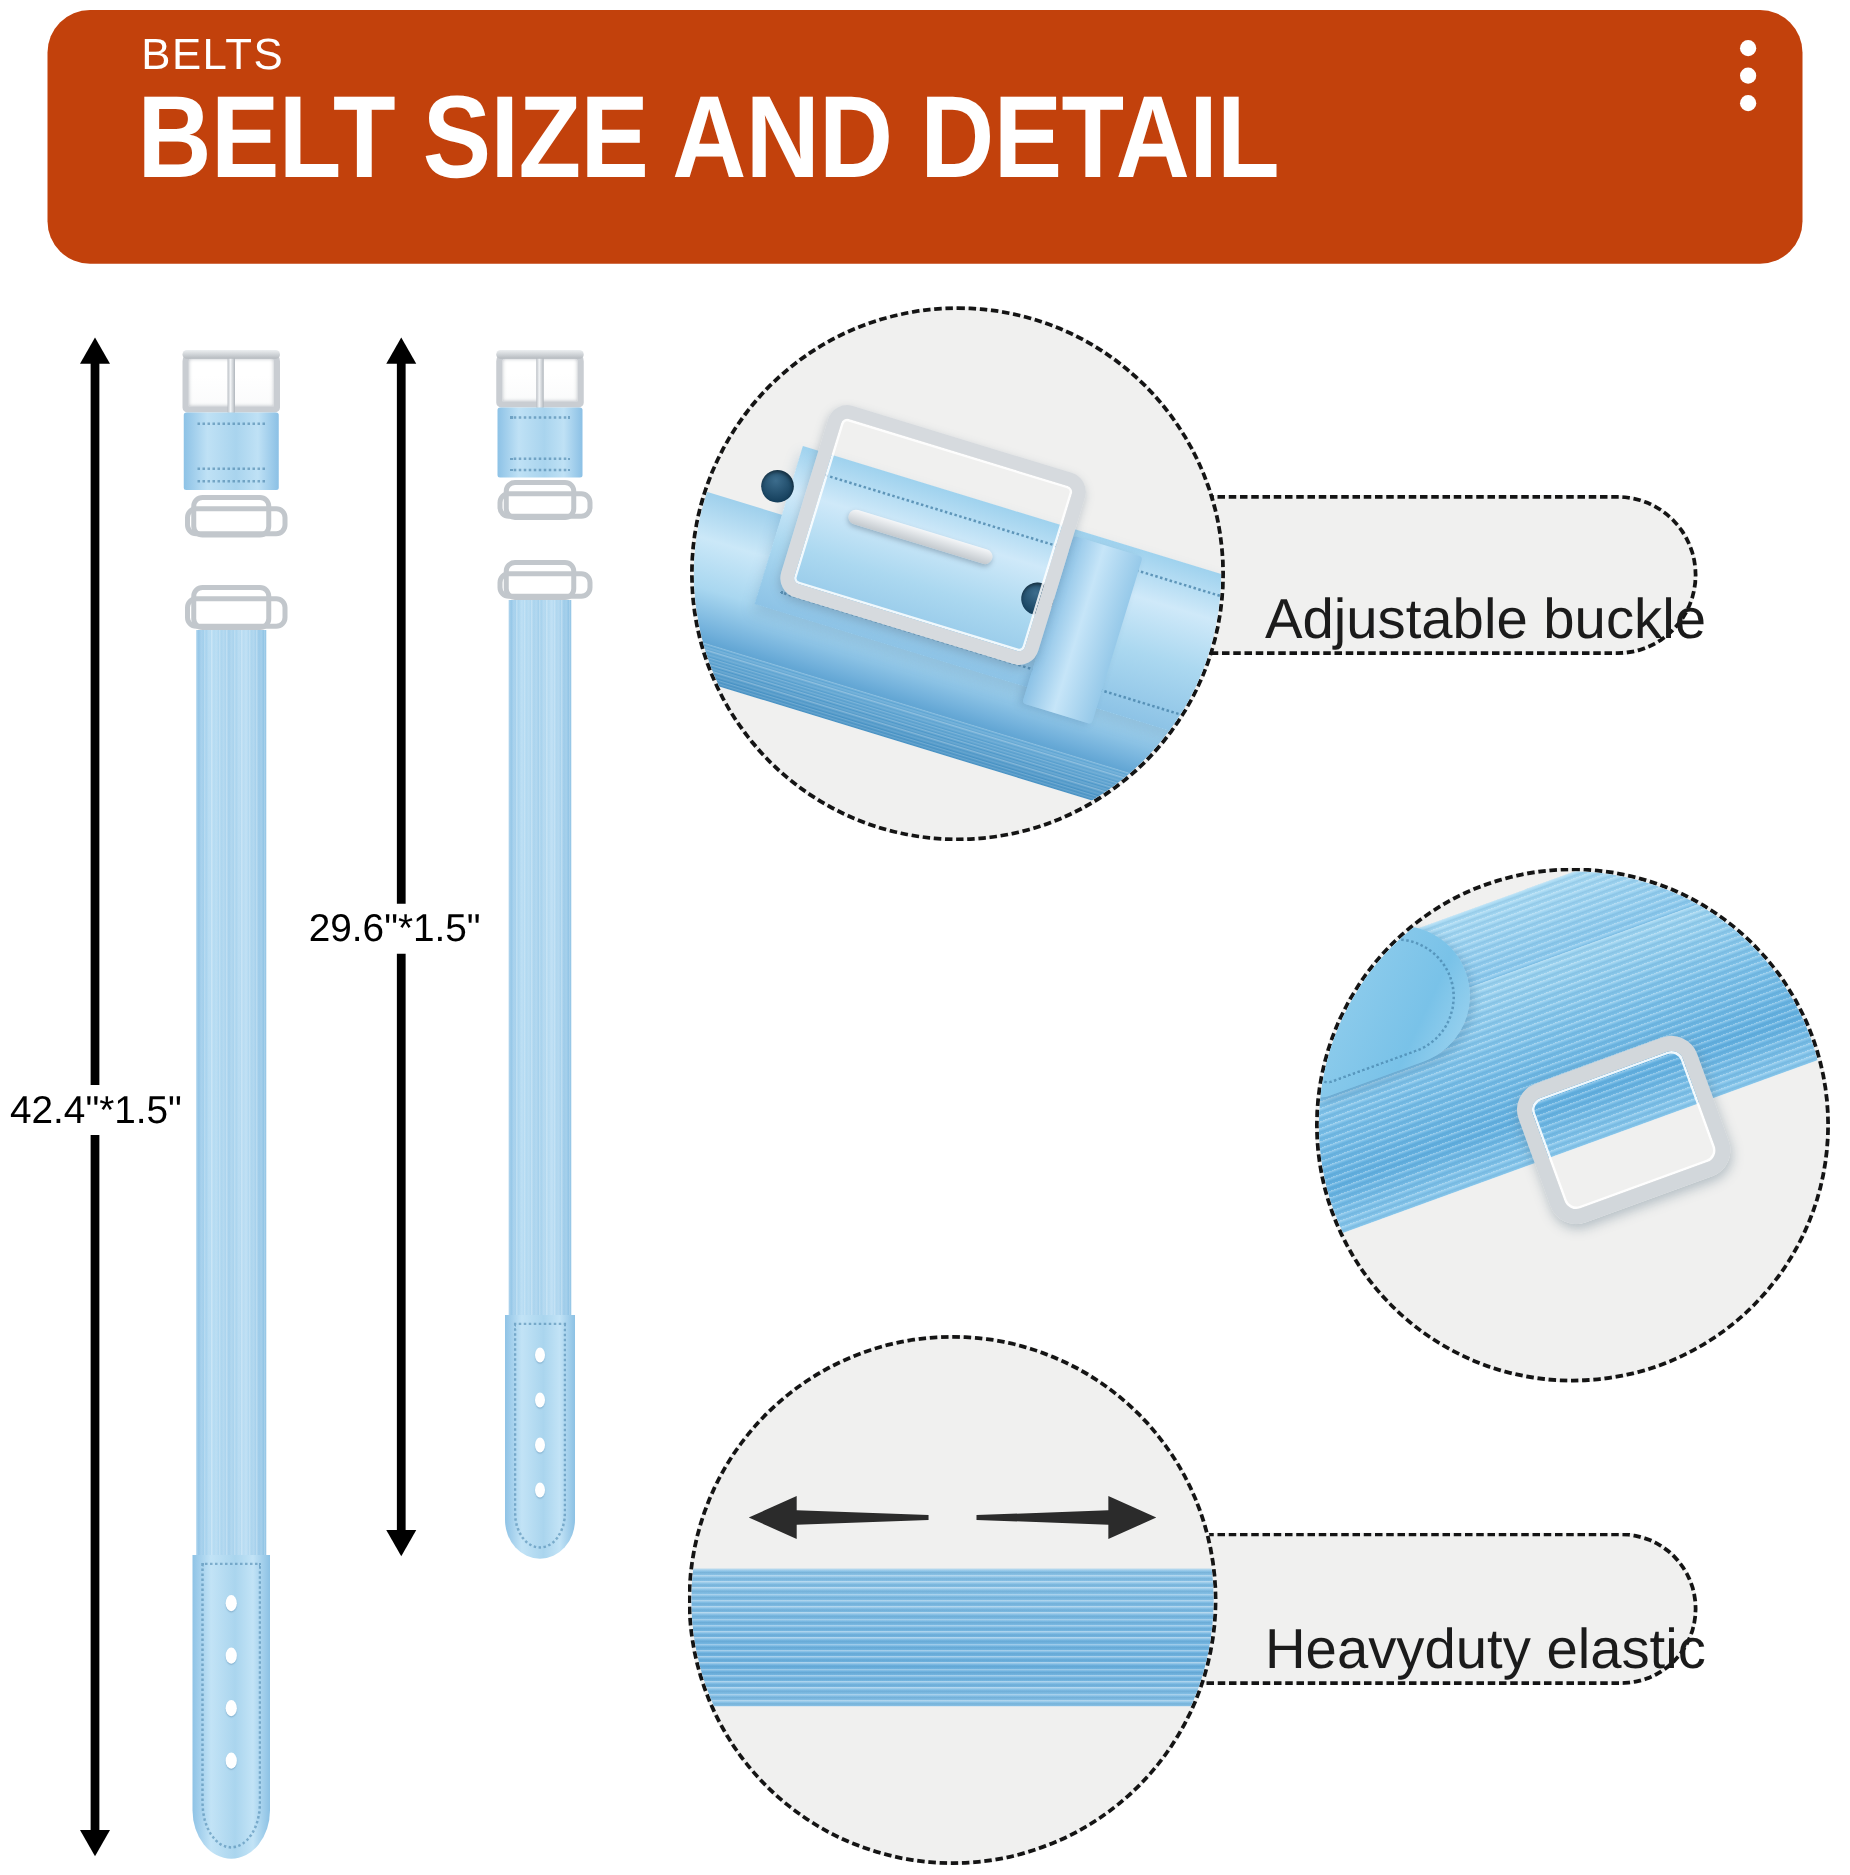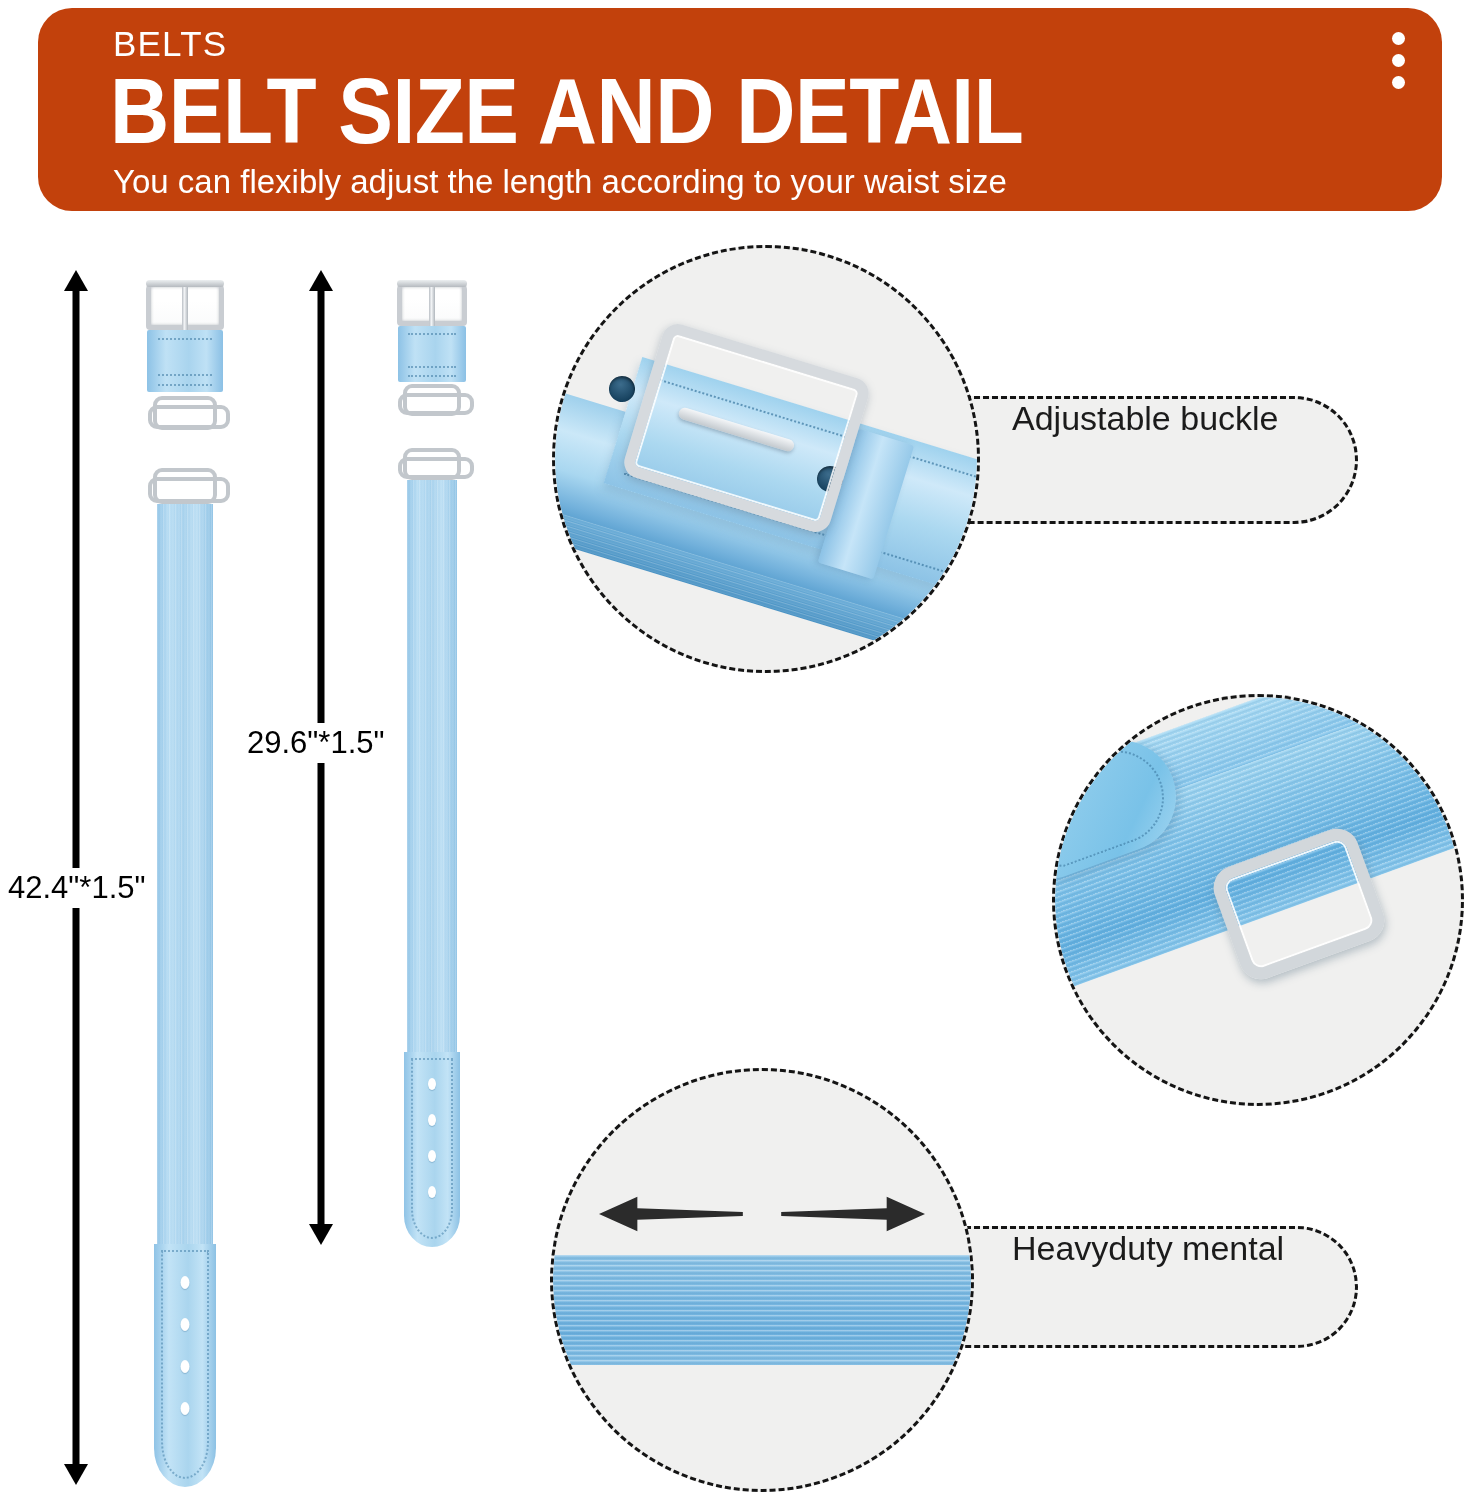--- a/index.html
+++ b/index.html
@@ -382,22 +382,22 @@
     width: 78%;
     height: 44px;
   }
 
   
   .callout {
     position: absolute;
     background: #f0f0ef;
     border: 3px dashed #141414;
     display: flex;
-    align-items: flex-start;
-    font-size: 34px;
+    align-items: flex-end;
+    font-size: 45px;
     color: #1b1b1b;
     white-space: nowrap;
   }
   .callout.right-of {
     border-top-right-radius: 999px;
     border-bottom-right-radius: 999px;
     border-left: none;
     padding-left: 74px;
   }
   .callout.left-of {
@@ -408,21 +408,20 @@
   }
 </style>
 </head>
 <body>
 
 <div id="stage">
 
   <div class="banner">
     <div class="banner-eyebrow">BELTS</div>
     <div class="banner-title">BELT SIZE AND DETAIL</div>
-    <div class="banner-sub">You can flexibly adjust the length according to your waist size</div>
     <div class="kebab">
       <i></i>
       <i></i>
       <i></i>
     </div>
   </div>
 
   <div class="dim-arrow" style="left:58px; top:270px; width:36px; height:1215px;">
     <div class="head up"></div>
     <div class="shaft" style="top:19px; bottom:19px;"></div>
@@ -511,21 +510,21 @@
   <div class="detail-circle" style="left:1052px; top:694px; width:412px; height:412px;">
     <div class="dc-inner">
       <div class="c2-web2"></div>
       <div class="c2-web"></div>
       <div class="c2-tab"></div>
       <div class="c2-slider"></div>
     </div>
   </div>
 
   <div class="callout right-of" style="left:938px; top:1226px; width:420px; height:122px;">
-    <span>Heavyduty mental</span>
+    <span>Heavyduty elastic</span>
   </div>
 
   <div class="detail-circle" style="left:550px; top:1068px; width:424px; height:424px;">
     <div class="dc-inner">
       <div class="c3-band"></div>
       <svg class="stretch-arrows" viewBox="0 0 340 44">
         <path d="M0 22 L40 4 L40 16 L150 20 L150 24 L40 28 L40 40 Z" fill="#2b2b2b"></path>
         <path d="M340 22 L300 4 L300 16 L190 20 L190 24 L300 28 L300 40 Z" fill="#2b2b2b"></path>
       </svg>
     </div>

